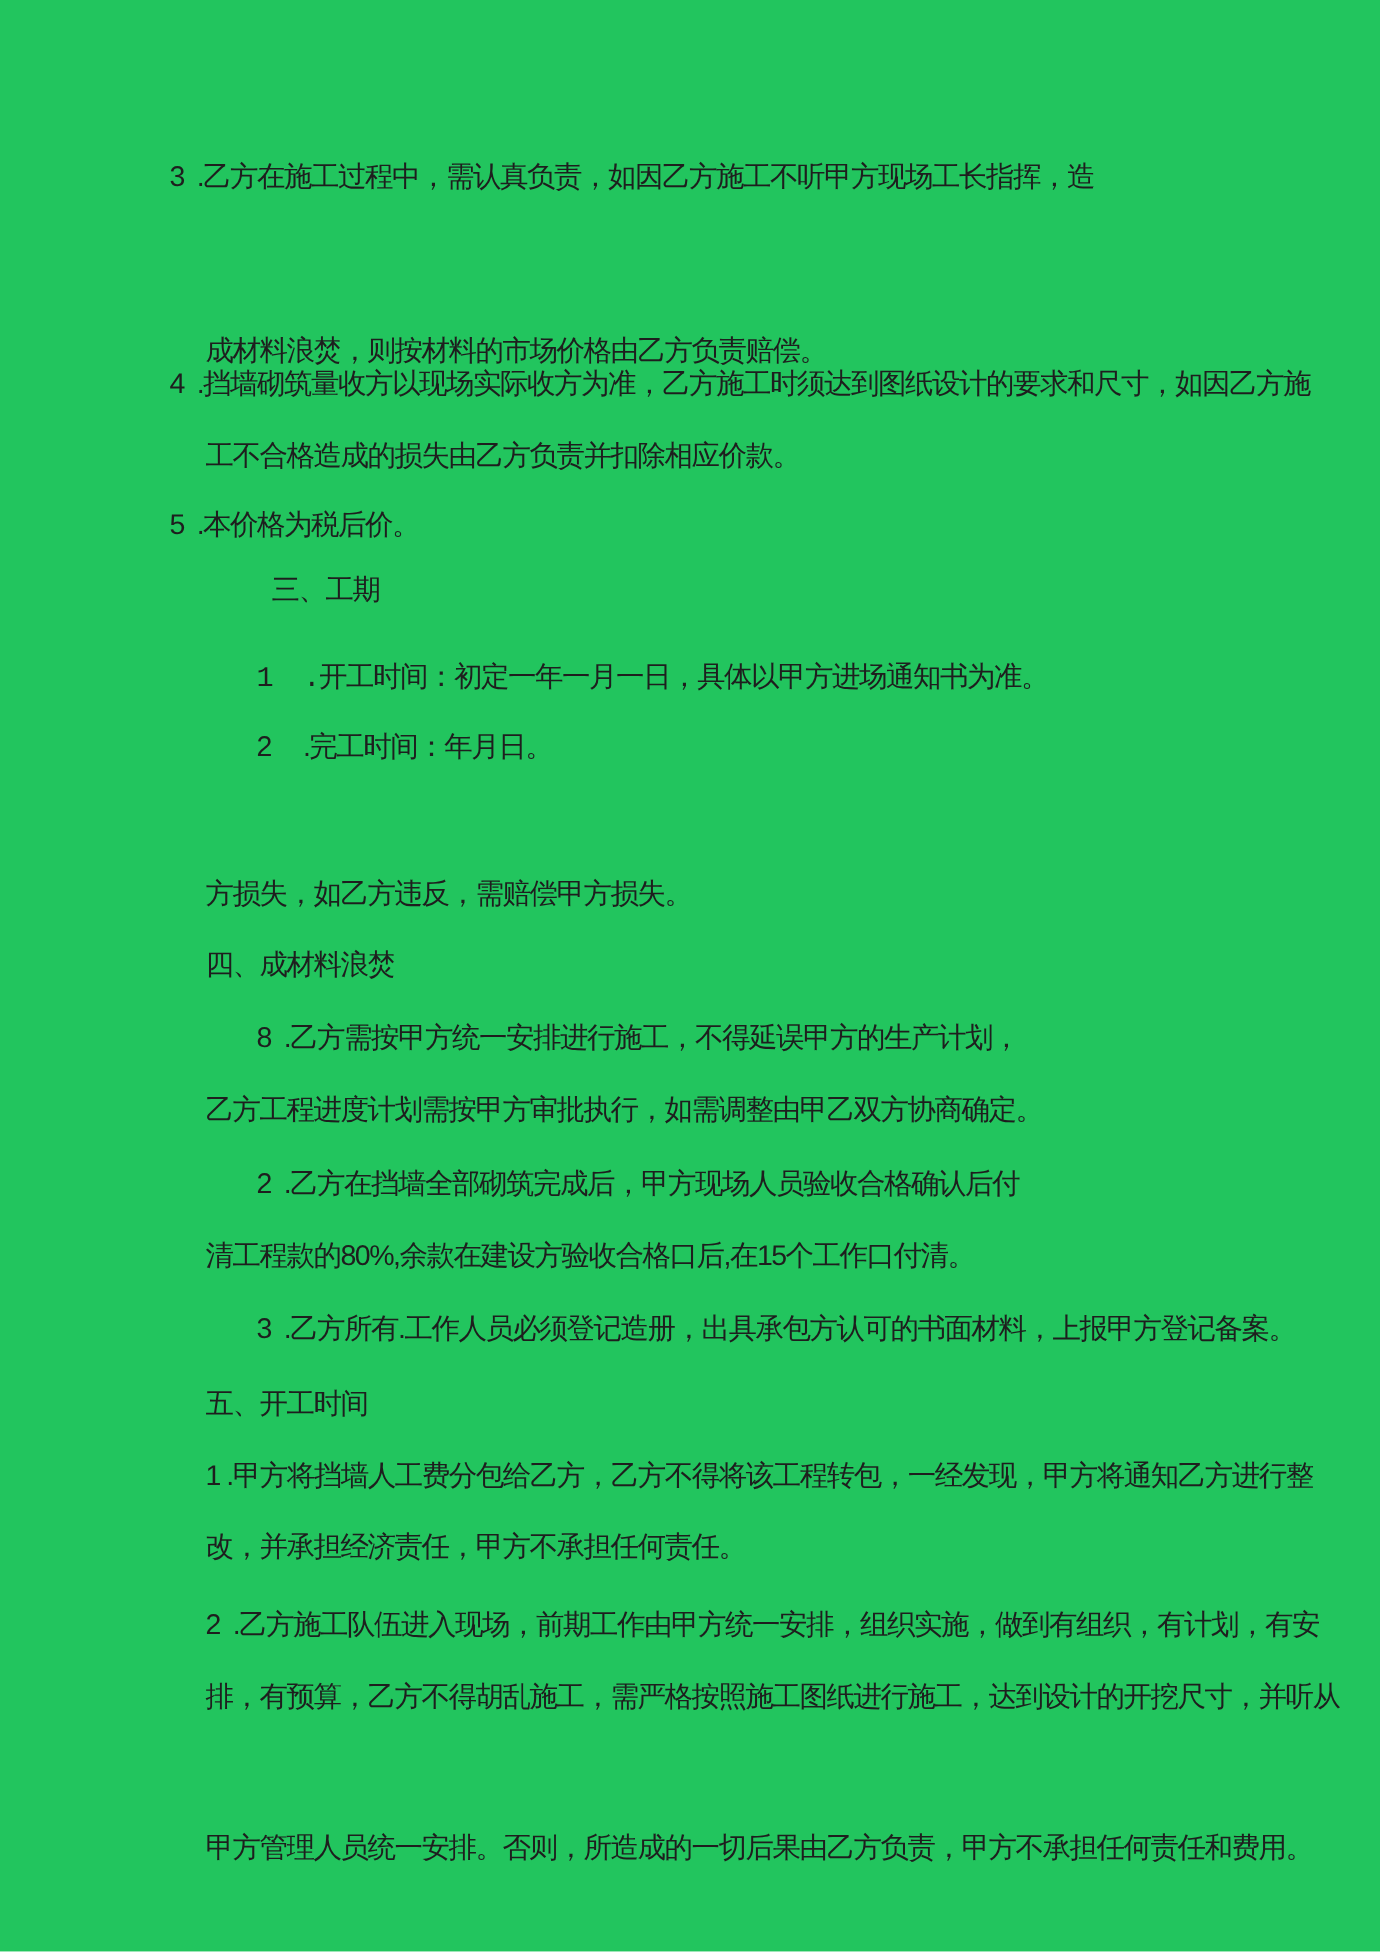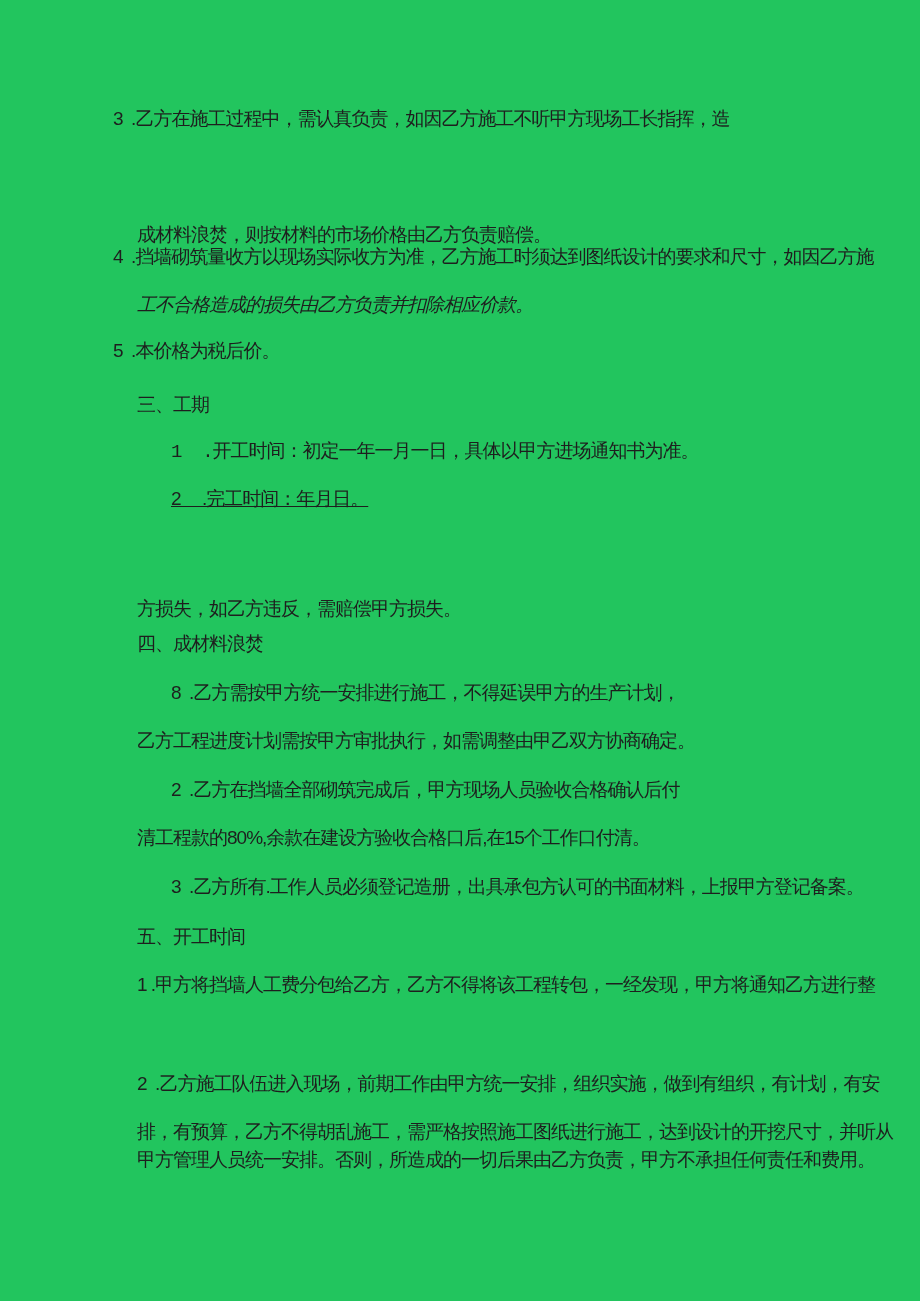--- a/index.html
+++ b/index.html
@@ -25,39 +25,39 @@
     font-weight: 500;
   }
   
   .ind-a { left: 113px; }  
   .ind-b { left: 137px; }  
   .ind-c { left: 171px; }  
   
   .l1  { top: 108px; }
   .l2  { top: 176px; margin-top: 48px; }
   .l3  { top: 246px; }
-  .l4  { top: 294px; font-style: italic; }
+  .l4  { top: 294px; }
   .l5  { top: 340px; }
-  .l6  { top: 394px; }
+  .l6  { top: 383px; margin-left: 44px; }
   .l7  { top: 441px; font-family: Liberation Mono, monospace; }
-  .l8  { top: 488px; text-decoration: underline; }
+  .l8  { top: 488px; }
   .l9  { top: 537px; }
-  .l10 { top: 586px; margin-top: 12px; }
+  .l10 { top: 586px; }
   .l11 { top: 633px; }
   .l12 { top: 682px; }
   .l13 { top: 730px; }
   .l14 { top: 779px; }
   .l15 { top: 827px; }
   .l16 { top: 876px; }
   .l17 { top: 926px; }
   .l18 { top: 974px; }
   .l19 { top: 1021px; }
   .l20 { top: 1073px; }
   .l21 { top: 1121px; }
-  .l22 { top: 1149px; }
+  .l22 { top: 1222px; }
 </style>
 </head>
 <body>
 
 <div class="page">
   <div class="line ind-a l1">3  .乙方在施工过程中，需认真负责，如因乙方施工不听甲方现场工长指挥，造</div>
   <div class="line ind-b l2">成材料浪焚，则按材料的市场价格由乙方负责赔偿。</div>
   <div class="line ind-a l3">4  .挡墙砌筑量收方以现场实际收方为准，乙方施工时须达到图纸设计的要求和尺寸，如因乙方施</div>
   <div class="line ind-b l4">工不合格造成的损失由乙方负责并扣除相应价款。</div>
   <div class="line ind-a l5">5  .本价格为税后价。</div>
@@ -66,16 +66,17 @@
   <div class="line ind-c l8">2     .完工时间：年月日。</div>
   <div class="line ind-b l10">方损失，如乙方违反，需赔偿甲方损失。</div>
   <div class="line ind-b l11">四、成材料浪焚</div>
   <div class="line ind-c l12">8  .乙方需按甲方统一安排进行施工，不得延误甲方的生产计划，</div>
   <div class="line ind-b l13">乙方工程进度计划需按甲方审批执行，如需调整由甲乙双方协商确定。</div>
   <div class="line ind-c l14">2  .乙方在挡墙全部砌筑完成后，甲方现场人员验收合格确认后付</div>
   <div class="line ind-b l15">清工程款的80%,余款在建设方验收合格口后,在15个工作口付清。</div>
   <div class="line ind-c l16">3  .乙方所有.工作人员必须登记造册，出具承包方认可的书面材料，上报甲方登记备案。</div>
   <div class="line ind-b l17">五、开工时间</div>
   <div class="line ind-b l18">1 .甲方将挡墙人工费分包给乙方，乙方不得将该工程转包，一经发现，甲方将通知乙方进行整</div>
+  <div class="line ind-b l19">改，并承担经济责任，甲方不承担任何责任。</div>
   <div class="line ind-b l20">2  .乙方施工队伍进入现场，前期工作由甲方统一安排，组织实施，做到有组织，有计划，有安</div>
   <div class="line ind-b l21">排，有预算，乙方不得胡乱施工，需严格按照施工图纸进行施工，达到设计的开挖尺寸，并听从</div>
   <div class="line ind-b l22">甲方管理人员统一安排。否则，所造成的一切后果由乙方负责，甲方不承担任何责任和费用。</div>
 </div>
 
 </body></html>

